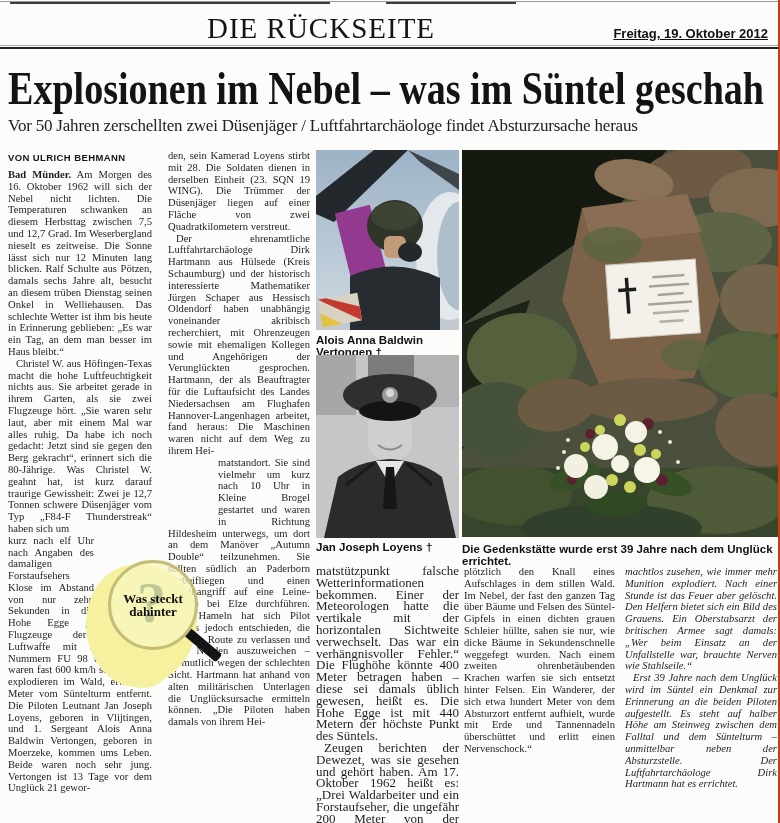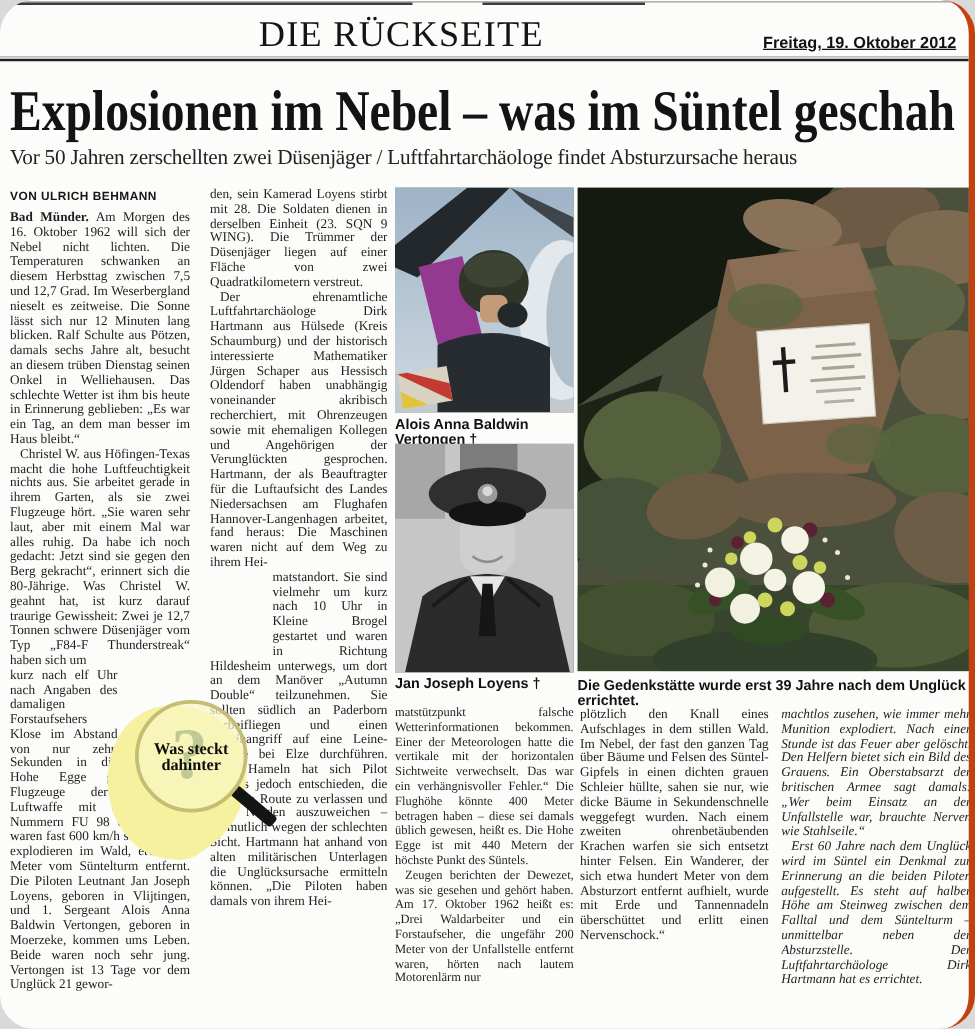--- a/index.html
+++ b/index.html
@@ -1,17 +1,17 @@
 <!DOCTYPE html>
 <html><head>
 <meta charset="utf-8">
 <style>
   html,body{margin:0;padding:0;background:#d9d9d9;}
   .page{position:relative;width:780px;height:823px;background:#fcfcfa;overflow:hidden;
-        font-family:"Liberation Serif",serif;color:#1e1e1e;border-right:5px solid #c2410c;box-sizing:border-box;border-radius:27px;}
+        font-family:"Liberation Serif",serif;color:#1e1e1e;border-right:2px solid #c2410c;box-sizing:border-box;}
   .topline{position:absolute;left:0;top:1px;width:100%;height:1px;background:#9a9a9a;}
   .topseg1{position:absolute;left:10px;top:2px;width:320px;height:2px;background:#3c3c3c;}
   .topseg2{position:absolute;left:386px;top:2px;width:130px;height:2px;background:#3c3c3c;}
   .masthead-title{position:absolute;left:207px;top:12px;font-size:29px;letter-spacing:1px;color:#141414;
         font-family:"Liberation Serif",serif;}
   .masthead-date{position:absolute;right:10px;top:26px;font:bold 13px "Liberation Sans",sans-serif;color:#111;text-decoration:underline;}
   .rule-light{position:absolute;left:0;top:45px;width:100%;height:1px;background:#a8a8a8;}
   .rule-dark{position:absolute;left:0;top:47px;width:100%;height:2px;background:#222;}
   .headline-svg{position:absolute;left:8px;top:62px;}
   .headline-text{font-family:"Liberation Serif",serif;font-weight:bold;font-size:46px;fill:#131313;}
@@ -32,21 +32,21 @@
   .cut-l{float:left;width:46px;height:66px;margin-right:4px;}
   .photo{position:absolute;overflow:hidden;background:#888;}
   .cockpit-photo{left:316px;top:150px;width:143px;height:180px;}
   .portrait-photo{left:316px;top:355px;width:143px;height:183px;}
   .memorial-photo{left:462px;top:150px;width:316px;height:387px;}
   .caption{position:absolute;font:bold 11.5px "Liberation Sans",sans-serif;color:#111;}
   .cap-vertongen{left:316px;top:334px;width:143px;}
   .cap-loyens{left:316px;top:541px;width:143px;}
   .cap-memorial{left:462px;top:543px;width:316px;}
   .col3text{position:absolute;left:316px;top:565px;width:143px;height:258px;overflow:hidden;
-        font-size:10px;line-height:11.8px;text-align:justify;}
+        font-size:13px;line-height:11.8px;text-align:justify;}
   
   .badge{position:absolute;left:86px;top:556px;width:120px;height:138px;}
   .badge-blob{position:absolute;left:0;top:8px;width:112px;height:122px;background:#f5f19e;
         border-radius:46% 54% 58% 42% / 52% 44% 56% 48%;transform:rotate(-9deg);}
   .badge-blob2{position:absolute;left:14px;top:58px;width:76px;height:72px;background:#f5f19e;
         border-radius:55% 45% 40% 60% / 50% 55% 45% 50%;transform:rotate(18deg);}
   .badge-glass{position:absolute;left:22px;top:4px;width:84px;height:84px;border-radius:50%;
         border:3px solid #c5bd74;background:rgba(250,247,195,0.72);display:flex;align-items:center;
         justify-content:center;text-align:center;}
   .badge-q{position:absolute;left:26px;top:6px;font:bold 58px "Liberation Serif",serif;
@@ -76,21 +76,21 @@
   <div class="subheadline">Vor 50 Jahren zerschellten zwei Düsenjäger / Luftfahrtarchäologe findet Absturzursache heraus</div>
 
   <div class="col col1">
     <div class="byline">VON ULRICH BEHMANN</div>
     <p class="para first"><span class="lead">Bad Münder.</span> <span>Am Morgen des 16. Oktober 1962 will sich der Nebel nicht lichten. Die Temperaturen schwanken an diesem Herbsttag zwischen 7,5 und 12,7 Grad. Im Weserbergland nieselt es zeitweise. Die Sonne lässt sich nur 12 Minuten lang blicken. Ralf Schulte aus Pötzen, damals sechs Jahre alt, besucht an diesem trüben Dienstag seinen Onkel in Welliehausen. Das schlechte Wetter ist ihm bis heute in Erinnerung geblieben: „Es war ein Tag, an dem man besser im Haus bleibt.“</span></p>
     <p class="para">Christel W. aus Höfingen-Texas macht die hohe Luftfeuchtigkeit nichts aus. Sie arbeitet gerade in ihrem Garten, als sie zwei Flugzeuge hört. „Sie waren sehr laut, aber mit einem Mal war alles ruhig. Da habe ich noch gedacht: Jetzt sind sie gegen den Berg gekracht“, erinnert sich die 80-Jährige. Was Christel W. geahnt hat, ist kurz darauf traurige Gewissheit: Zwei je 12,7 Tonnen schwere Düsenjäger vom Typ „F84-F Thunderstreak“ haben sich um</p>
     <div><span class="cut-r"></span><span>kurz nach elf Uhr nach Angaben des damaligen Forstaufsehers Klose im Abstand von nur zehn Sekunden in die Hohe Egge gebohrt. Die Flugzeuge der belgischen Luftwaffe mit den internen Nummern FU 98 und FU 101 waren fast 600 km/h schnell – sie explodieren im Wald, etwa 800 Meter vom Süntelturm entfernt. Die Piloten Leutnant Jan Joseph Loyens, geboren in Vlijtingen, und 1. Sergeant Alois Anna Baldwin Vertongen, geboren in Moerzeke, kommen ums Leben. Beide waren noch sehr jung. Vertongen ist 13 Tage vor dem Unglück 21 gewor-</span></div>
   </div>
 
   <div class="col col2">
-    <p class="para first">den, sein Kamerad Loyens stirbt mit 28. Die Soldaten dienen in derselben Einheit (23. SQN 9 WING). Die Trümmer der Düsenjäger liegen auf einer Fläche von zwei Quadratkilometern verstreut.</p>
+    <p class="para first">den, sein Kamerad Loyens stirbt mit 28. Die Soldaten dienen in derselben Einheit (23. SQN 19 WING). Die Trümmer der Düsenjäger liegen auf einer Fläche von zwei Quadratkilometern verstreut.</p>
     <p class="para">Der ehrenamtliche Luftfahrtarchäologe Dirk Hartmann aus Hülsede (Kreis Schaumburg) und der historisch interessierte Mathematiker Jürgen Schaper aus Hessisch Oldendorf haben unabhängig voneinander akribisch recherchiert, mit Ohrenzeugen sowie mit ehemaligen Kollegen und Angehörigen der Verunglückten gesprochen. Hartmann, der als Beauftragter für die Luftaufsicht des Landes Niedersachsen am Flughafen Hannover-Langenhagen arbeitet, fand heraus: Die Maschinen waren nicht auf dem Weg zu ihrem Hei-</p>
     <div><span class="cut-l"></span><span>matstandort. Sie sind vielmehr um kurz nach 10 Uhr in Kleine Brogel gestartet und waren in Richtung Hildesheim unterwegs, um dort an dem Manöver „Autumn Double“ teilzunehmen. Sie sollten südlich an Paderborn vorbeifliegen und einen Scheinangriff auf eine Leine-Brücke bei Elze durchführen. Über Hameln hat sich Pilot Loyens jedoch entschieden, die geplante Route zu verlassen und nach Norden auszuweichen – vermutlich wegen der schlechten Sicht. Hartmann hat anhand von alten militärischen Unterlagen die Unglücksursache ermitteln können. „Die Piloten haben damals von ihrem Hei-</span></div>
   </div>
 
   <div class="photo cockpit-photo">
     <svg width="143" height="180" viewBox="0 0 143 180">
       <defs>
         <linearGradient id="sky" x1="0" y1="0" x2="0" y2="1">
           <stop offset="0" stop-color="#9db3c6"></stop>
             <stop offset="1" stop-color="#cfdae2"></stop>
@@ -206,21 +206,21 @@
       </g>
     </svg>
   </div>
   <div class="caption cap-memorial">Die Gedenkstätte wurde erst 39 Jahre nach dem Unglück errichtet.</div>
 
   <div class="col col4">
     <p class="para first">plötzlich den Knall eines Aufschlages in dem stillen Wald. Im Nebel, der fast den ganzen Tag über Bäume und Felsen des Süntel-Gipfels in einen dichten grauen Schleier hüllte, sahen sie nur, wie dicke Bäume in Sekundenschnelle weggefegt wurden. Nach einem zweiten ohrenbetäubenden Krachen warfen sie sich entsetzt hinter Felsen. Ein Wanderer, der sich etwa hundert Meter von dem Absturzort entfernt aufhielt, wurde mit Erde und Tannennadeln überschüttet und erlitt einen Nervenschock.“</p>
   </div>
   <div class="col col5">
     <p class="para first">machtlos zusehen, wie immer mehr Munition explodiert. Nach einer Stunde ist das Feuer aber gelöscht. Den Helfern bietet sich ein Bild des Grauens. Ein Oberstabsarzt der britischen Armee sagt damals: „Wer beim Einsatz an der Unfallstelle war, brauchte Nerven wie Stahlseile.“</p>
-    <p class="para">Erst 60 Jahre nach dem Unglück wird im Süntel ein Denkmal zur Erinnerung an die beiden Piloten aufgestellt. Es steht auf halber Höhe am Steinweg zwischen dem Falltal und dem Süntelturm – unmittelbar neben der Absturzstelle. Der Luftfahrtarchäologe Dirk Hartmann hat es errichtet.</p>
+    <p class="para">Erst 39 Jahre nach dem Unglück wird im Süntel ein Denkmal zur Erinnerung an die beiden Piloten aufgestellt. Es steht auf halber Höhe am Steinweg zwischen dem Falltal und dem Süntelturm – unmittelbar neben der Absturzstelle. Der Luftfahrtarchäologe Dirk Hartmann hat es errichtet.</p>
   </div>
 
   <div class="badge">
     <div class="badge-blob"></div>
     <div class="badge-blob2"></div>
     <div class="badge-handle"></div>
     <div class="badge-glass">
       <div class="badge-q">?</div>
       <div class="badge-label">Was steckt dahinter</div>
     </div>

